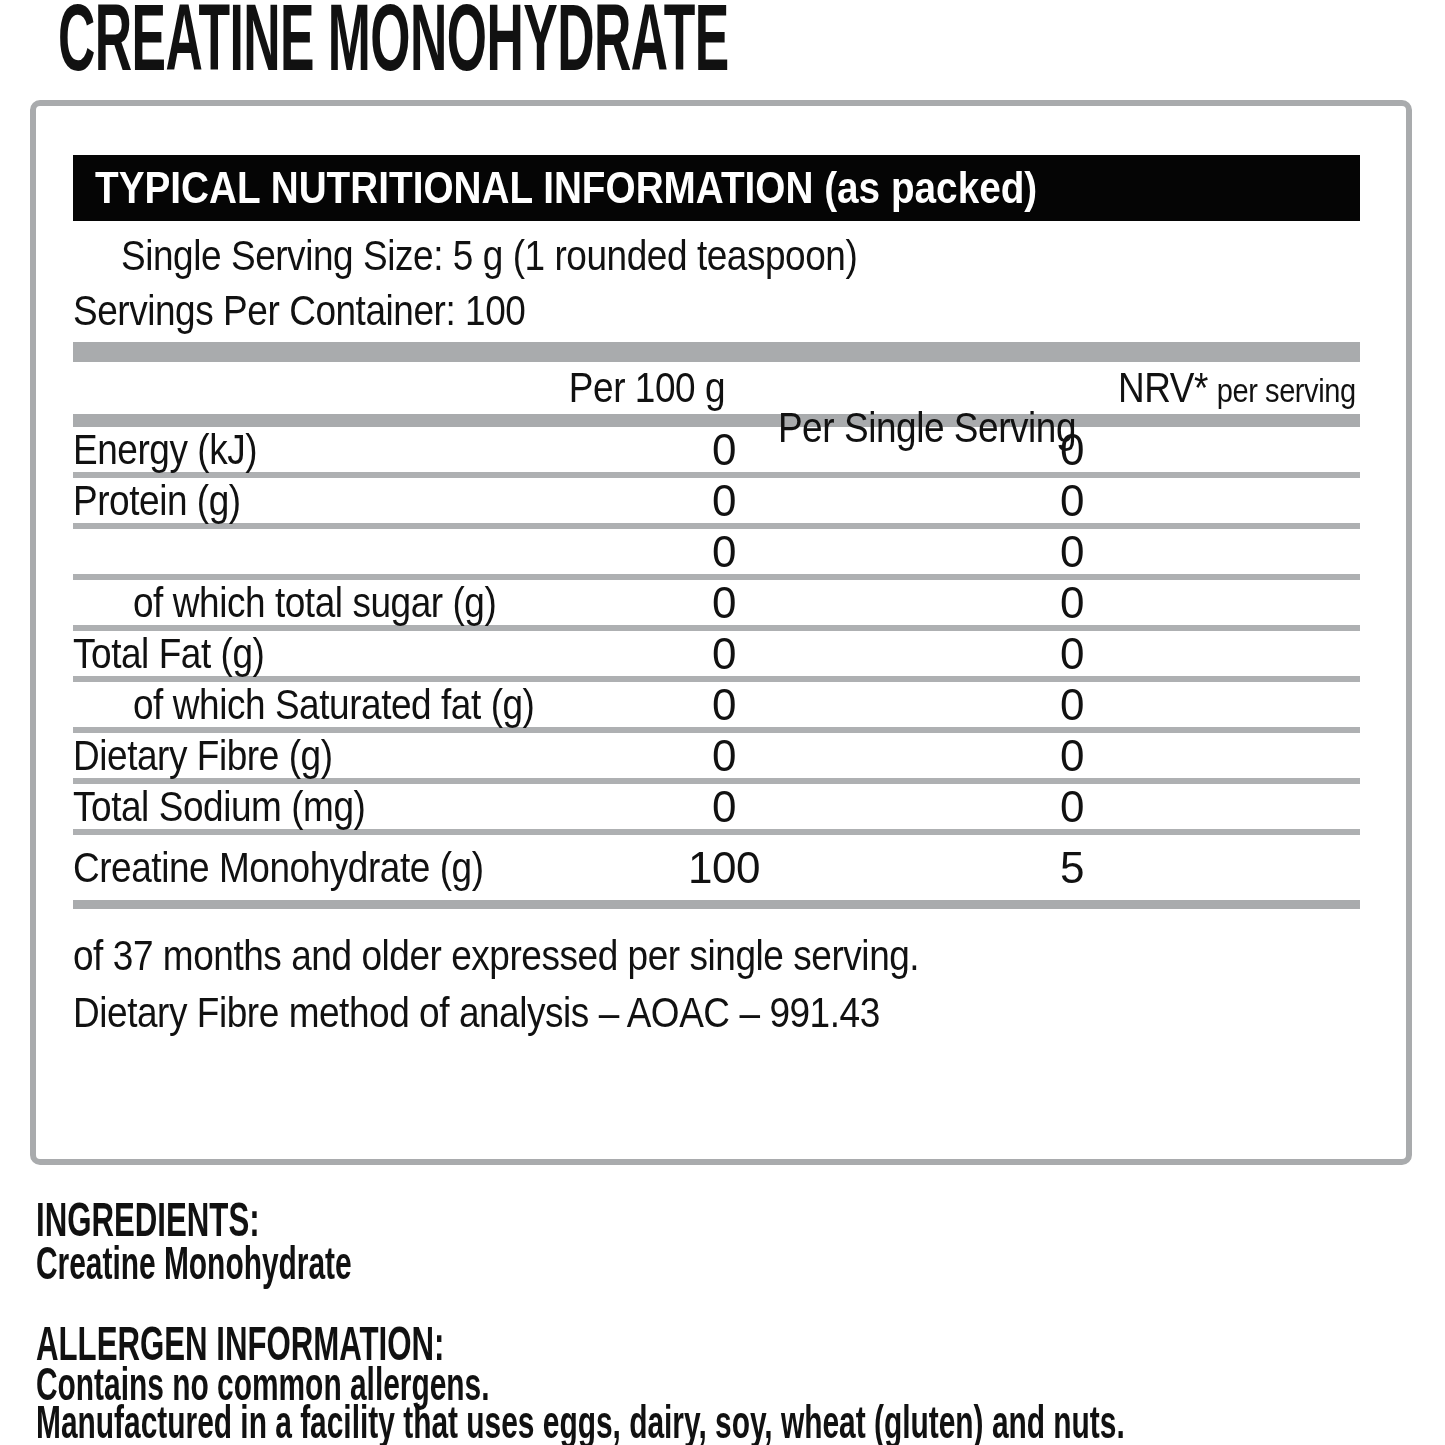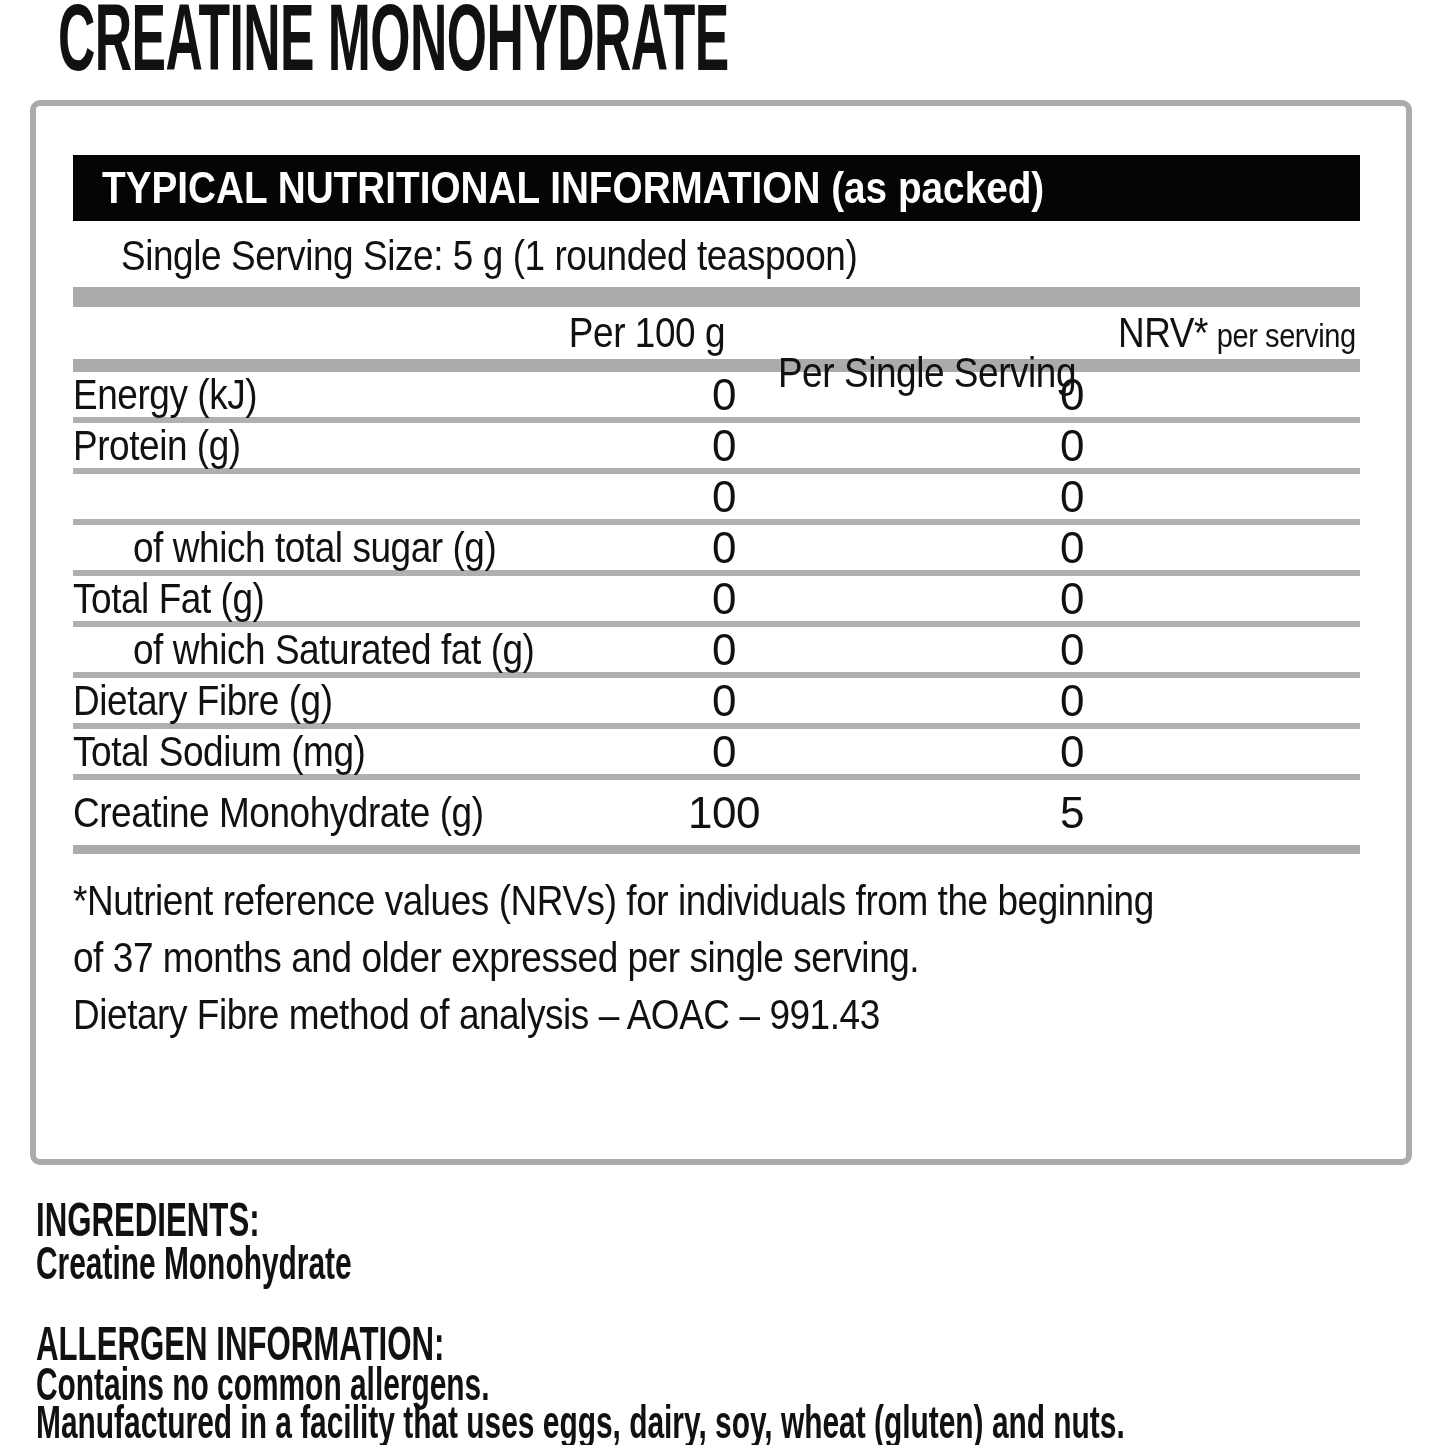--- a/index.html
+++ b/index.html
@@ -40,21 +40,21 @@
     border:6px solid var(--border-gray);
     border-radius:10px;
     background:#ffffff;
     padding:49px 52px 0 37px;
   }
   .black-bar{
     height:66px;width:1287px;
     background:var(--header-bg);
     color:#ffffff;
     display:flex;align-items:center;
-    padding-left:29px;
+    padding-left:22px;
     font-size:44px;font-weight:bold;
   }
   .serving-line{
     height:55px;display:flex;align-items:center;
     font-size:42px;letter-spacing:-0.5px;
   }
   .serving-line.first{margin-top:7px;margin-left:48px;}
   .gray-bar{width:1287px;background:var(--bar-gray);}
   .gray-bar.thick{height:20px;margin-top:4px;}
   .gray-bar.mid{height:13px;}
@@ -112,20 +112,23 @@
 
   <div class="panel">
 
     <div class="black-bar">
       <span class="cx">TYPICAL NUTRITIONAL INFORMATION (as packed)</span>
     </div>
 
     <div class="serving-line first">
       <span class="cx">Single Serving Size: 5 g (1 rounded teaspoon)</span>
     </div>
+    <div class="serving-line">
+      <span class="cx">Servings Per Container: 100</span>
+    </div>
 
     <div class="gray-bar thick"></div>
 
     <div class="col-header">
       <span class="col-pos col-per100">
         <span class="cx cx-center">Per 100 g</span>
       </span>
       <span class="col-pos col-serving">
         <span class="cx cx-center">Per Single Serving</span>
       </span>
@@ -187,21 +190,20 @@
   <div class="row">
     <span class="row-label"><span class="cx">Creatine Monohydrate (g)</span></span>
     <span class="val v1">100</span>
     <span class="val v2">5</span>
   </div>
 </div>
 
     <div class="gray-bar bottom-bar"></div>
 
     <div class="footnote">
-      <div class="fn-line"><span class="cx">*Nutrient reference values (NRVs) for individuals from the beginning</span></div>
       <div class="fn-line"><span class="cx">of 37 months and older expressed per single serving.</span></div>
       <div class="fn-line"><span class="cx">Dietary Fibre method of analysis – AOAC – 991.43</span></div>
     </div>
 
   </div>
 
   <div class="bottom-line heading pos-ing-h">
     <span class="cx">INGREDIENTS:</span>
   </div>
   <div class="bottom-line pos-ing-v">

